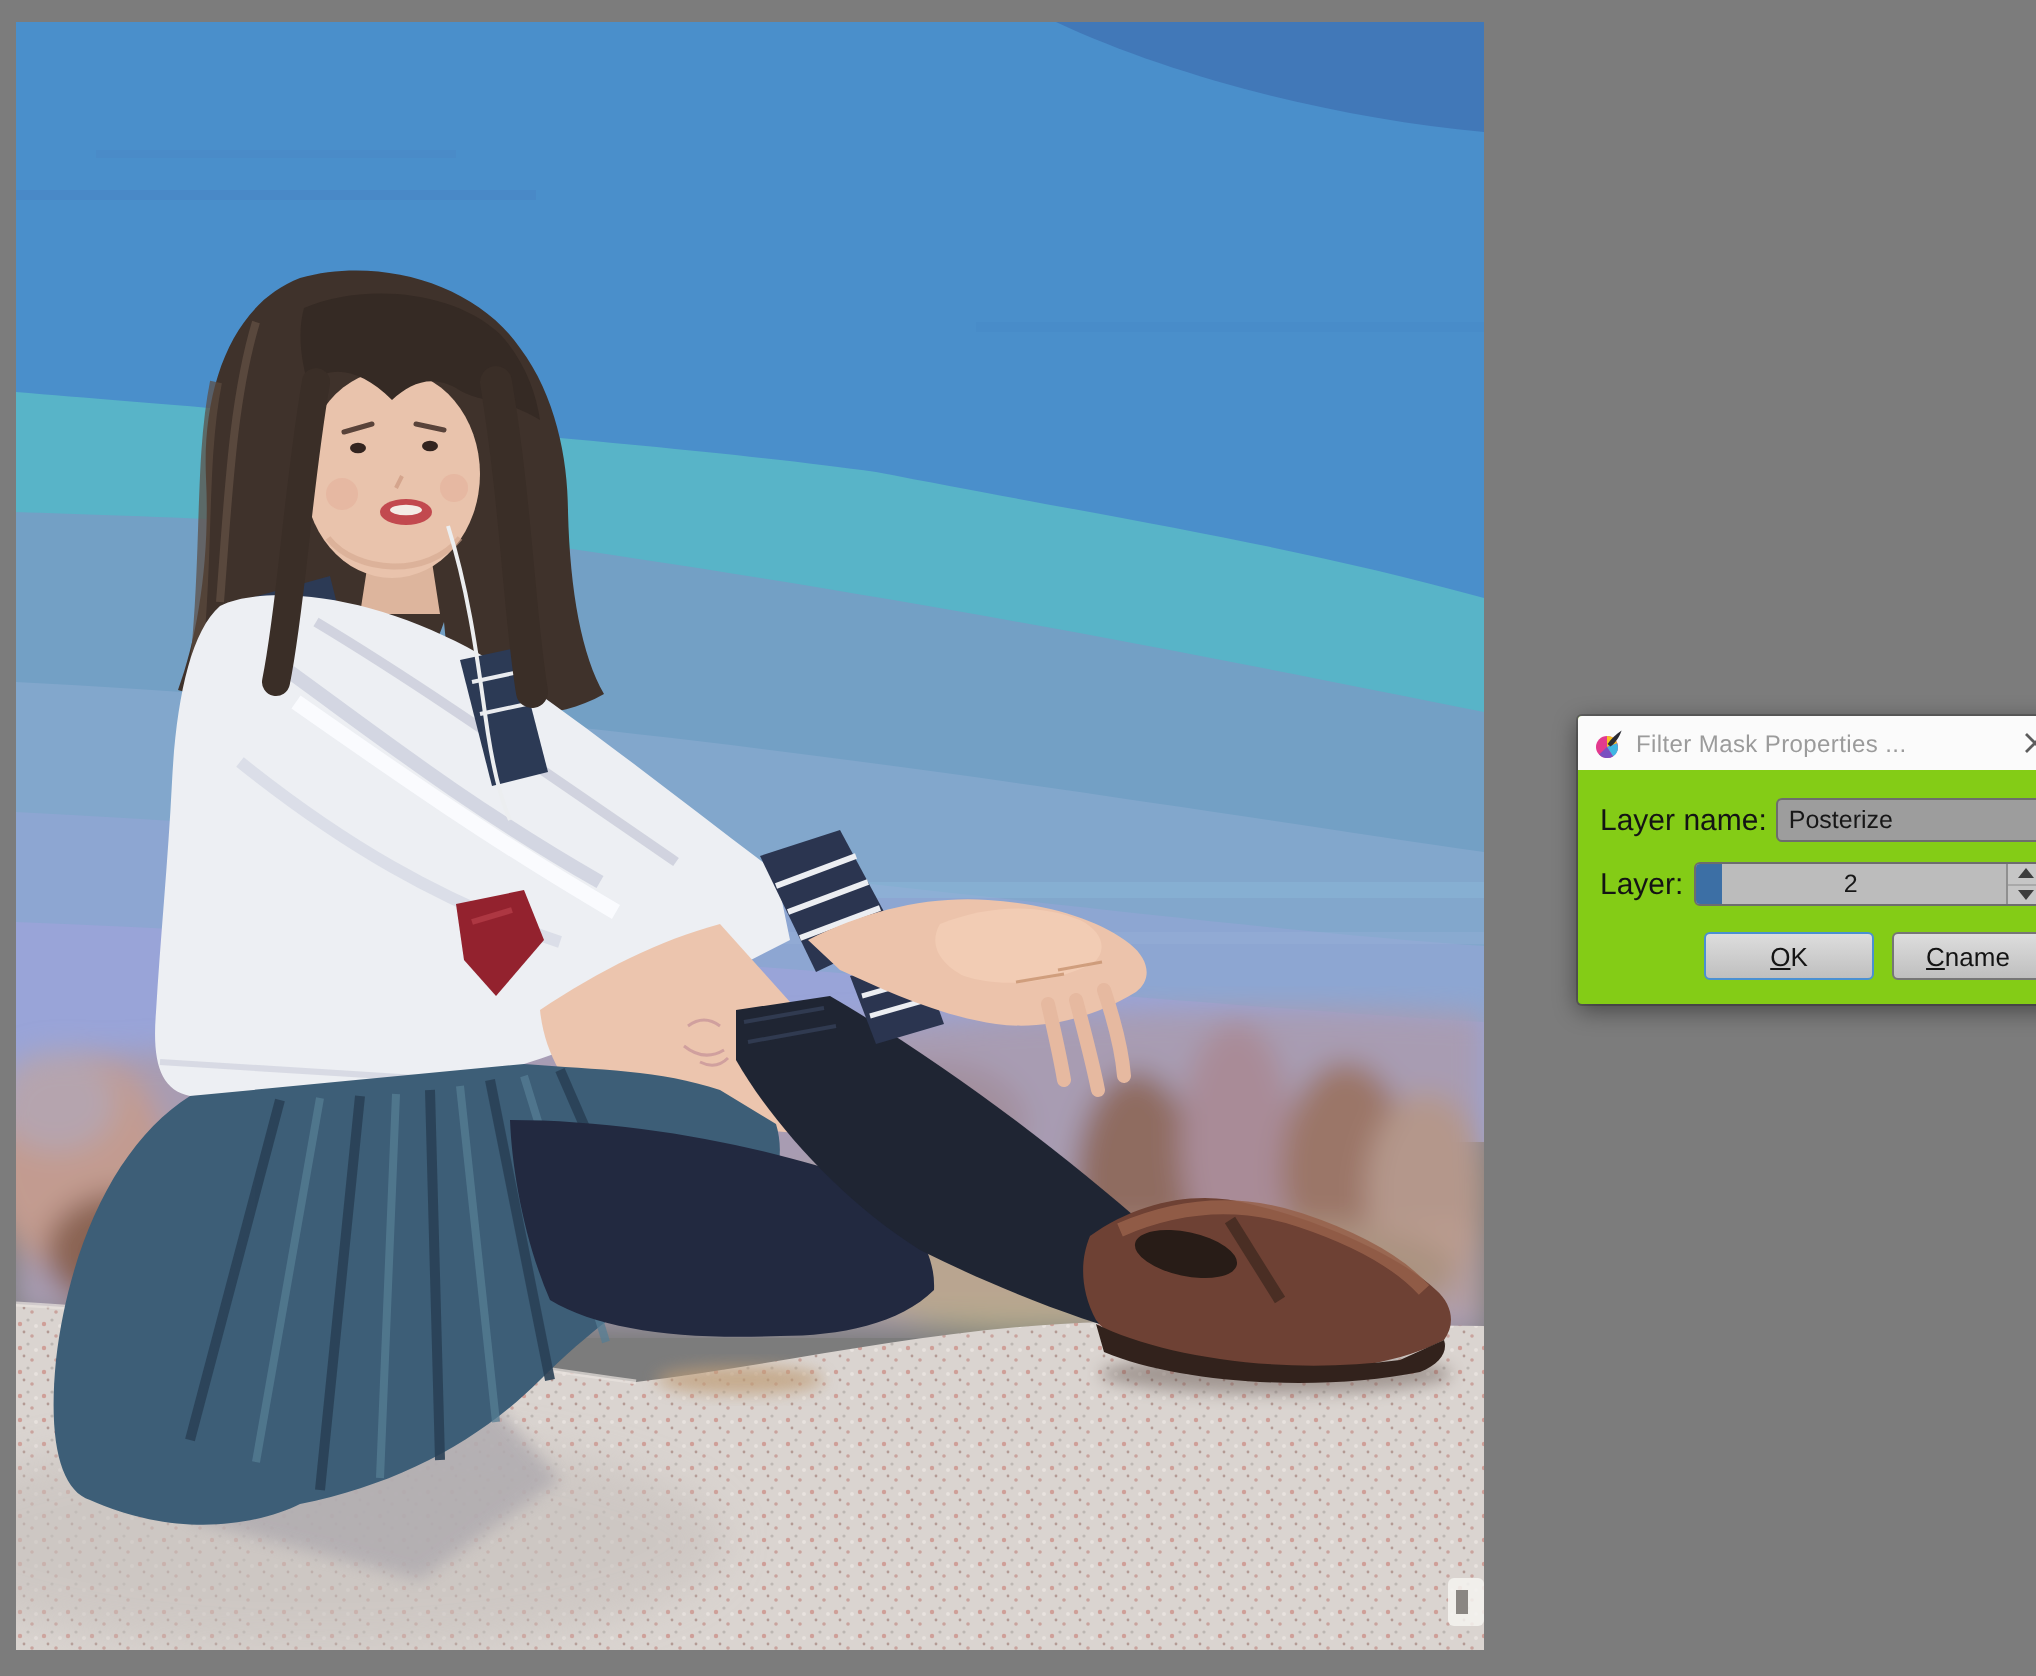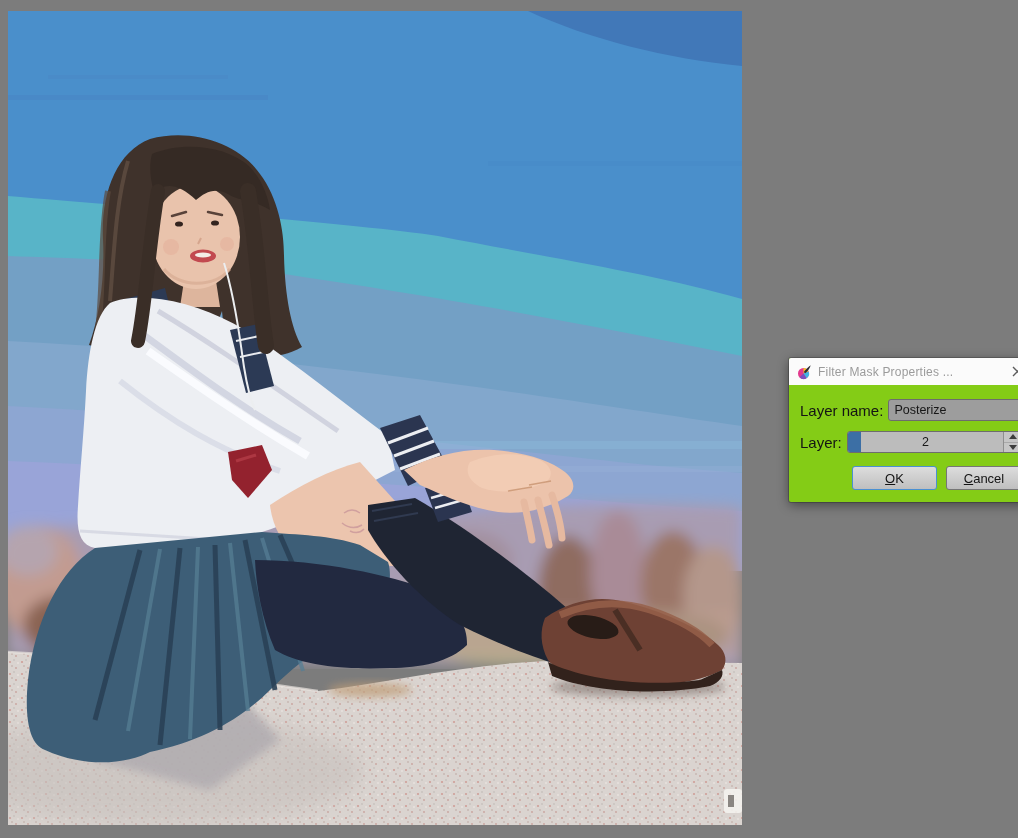--- a/index.html
+++ b/index.html
@@ -294,17 +294,17 @@
         </div>
       </div>
     </div>
     <div class="btn-row">
       <button class="btn ok">
           <span class="mn">O</span>
           <span>K</span>
         </button>
       <button class="btn cancel">
           <span class="mn">C</span>
-          <span>ancel</span>
+          <span>name</span>
         </button>
     </div>
   </div>
 </div>
 
 </body></html>

